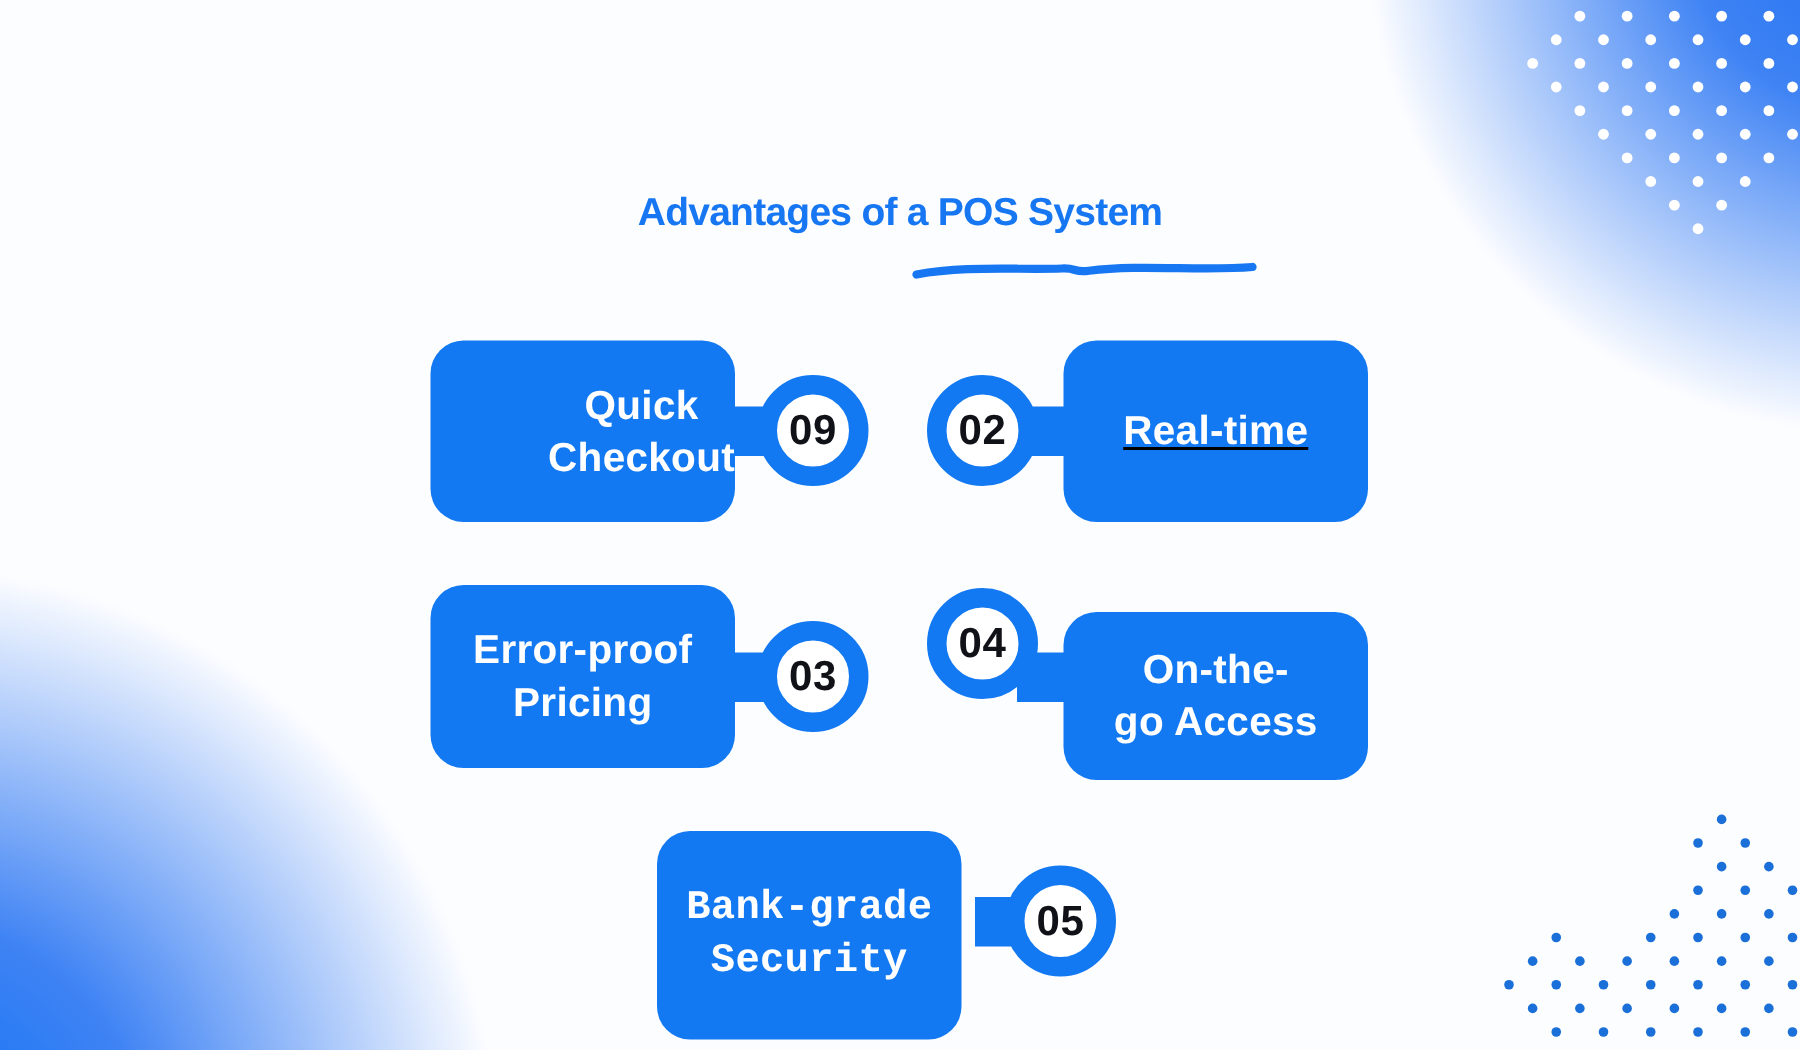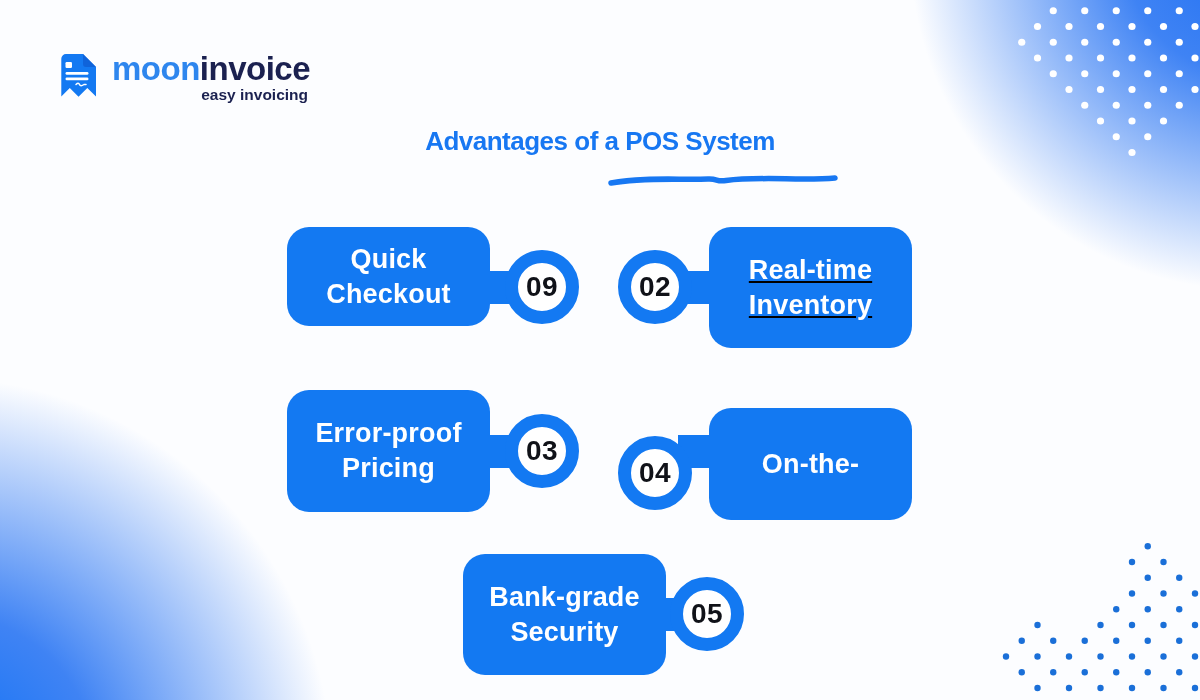--- a/index.html
+++ b/index.html
@@ -38,37 +38,37 @@
   .card{position:absolute;background:var(--blue);border-radius:22px;
     display:flex;align-items:center;justify-content:center;text-align:center;}
   .card-label{color:#fff;font-size:27px;font-weight:700;line-height:35px;letter-spacing:0.2px;}
   .neck{position:absolute;background:var(--blue);}
   .ring{position:absolute;width:74px;height:74px;border-radius:50%;
     border:13px solid var(--blue);background:#fff;box-sizing:border-box;
     display:flex;align-items:center;justify-content:center;}
   .num{font-size:28px;font-weight:700;color:var(--num);letter-spacing:0.5px;}
 
   
-  .g1 .card{left:287px;top:227px;width:203px;height:99px;}
+  .g1 .card{left:287px;top:227px;width:203px;height:121px;justify-content:flex-end;}
   .g1 .neck{left:484px;top:271px;width:36px;height:33px;}
   .g1 .ring{left:505px;top:250px;}
 
   .g2 .card{left:709px;top:227px;width:203px;height:121px;text-decoration:underline;}
   .g2 .neck{left:678px;top:271px;width:36px;height:33px;}
   .g2 .ring{left:618px;top:250px;}
 
   .g3 .card{left:287px;top:390px;width:203px;height:122px;}
   .g3 .neck{left:484px;top:435px;width:36px;height:33px;}
   .g3 .ring{left:505px;top:414px;}
 
   .g4 .card{left:709px;top:408px;width:203px;height:112px;}
   .g4 .neck{left:678px;top:435px;width:36px;height:33px;}
-  .g4 .ring{left:618px;top:436px;}
-
-  .g5 .card{left:463px;top:554px;width:203px;height:121px;}
+  .g4 .ring{left:618px;top:392px;}
+
+  .g5 .card{left:438px;top:554px;width:203px;height:139px;font-family:Liberation Mono, monospace;}
   .g5 .neck{left:650px;top:598px;width:36px;height:33px;}
   .g5 .ring{left:670px;top:577px;}
 </style>
 </head>
 <body>
 
 <svg class="dots-layer" id="dots-svg" viewBox="0 0 1200 700">
   <g id="dots-white">
       <circle cx="1195" cy="-5" r="3.6" fill="#ffffff"></circle>
       <circle cx="1163.5" cy="-5" r="3.6" fill="#ffffff"></circle>
@@ -167,36 +167,20 @@
       <circle cx="1084.75" cy="703.75" r="3.2" fill="#1a6fd8"></circle>
       <circle cx="1195" cy="719.5" r="3.2" fill="#1a6fd8"></circle>
       <circle cx="1163.5" cy="719.5" r="3.2" fill="#1a6fd8"></circle>
       <circle cx="1132" cy="719.5" r="3.2" fill="#1a6fd8"></circle>
       <circle cx="1100.5" cy="719.5" r="3.2" fill="#1a6fd8"></circle>
     </g>
 </svg>
 
 <div class="content">
 
-  <div class="logo">
-    <span>
-      <svg width="44" height="48" viewBox="0 0 44 48">
-        <path d="M11 2 H28 L41 15 V44.6 L32.3 36 L23.5 44.8 L14.8 36 L6.3 44.6 V6.7 A4.7 4.7 0 0 1 11 2 Z" fill="#1379f2"></path>
-        <path d="M28 2 L41 15 H31 A3 3 0 0 1 28 12 Z" fill="#0f63da"></path>
-        <rect x="10.5" y="10" width="6.5" height="6" rx="1.2" fill="#fff"></rect>
-        <rect x="10.5" y="20" width="23" height="2.8" rx="1.4" fill="#fff"></rect>
-        <rect x="10.5" y="25.5" width="23" height="2.8" rx="1.4" fill="#fff"></rect>
-        <path d="M21 32.5 q2.5 -2.5 3.5 0 t4.5 0 l2 0" stroke="#fff" stroke-width="1.5" fill="none" stroke-linecap="round"></path>
-      </svg>
-    </span>
-    <span class="logo-text">
-      <span class="wordmark"><span class="moon">moon</span><span class="invoice">invoice</span></span>
-      <span class="tagline">easy invoicing</span>
-    </span>
-  </div>
 
   <div class="title">Advantages of a POS System</div>
   <svg class="title-underline" viewBox="0 0 230 18">
     <path d="M3 11 C35 5 70 8 100 7 C110 6.5 108 10 118 8.5 C153 4 193 9 227 6" stroke="#1777f2" stroke-width="5.5" fill="none" stroke-linecap="round"></path>
   </svg>
 
   <div class="group g1">
     <div class="neck"></div>
     <div class="card">
       <div class="card-label">
@@ -207,21 +191,20 @@
     <div class="ring">
       <span class="num">09</span>
     </div>
   </div>
 
   <div class="group g2">
     <div class="neck"></div>
     <div class="card">
       <div class="card-label">
         <span>Real-time</span><br>
-        <span>Inventory</span>
       </div>
     </div>
     <div class="ring">
       <span class="num">02</span>
     </div>
   </div>
 
   <div class="group g3">
     <div class="neck"></div>
     <div class="card">
@@ -233,20 +216,21 @@
     <div class="ring">
       <span class="num">03</span>
     </div>
   </div>
 
   <div class="group g4">
     <div class="neck"></div>
     <div class="card">
       <div class="card-label">
         <span>On-the-</span><br>
+        <span>go Access</span>
       </div>
     </div>
     <div class="ring">
       <span class="num">04</span>
     </div>
   </div>
 
   <div class="group g5">
     <div class="neck"></div>
     <div class="card">

